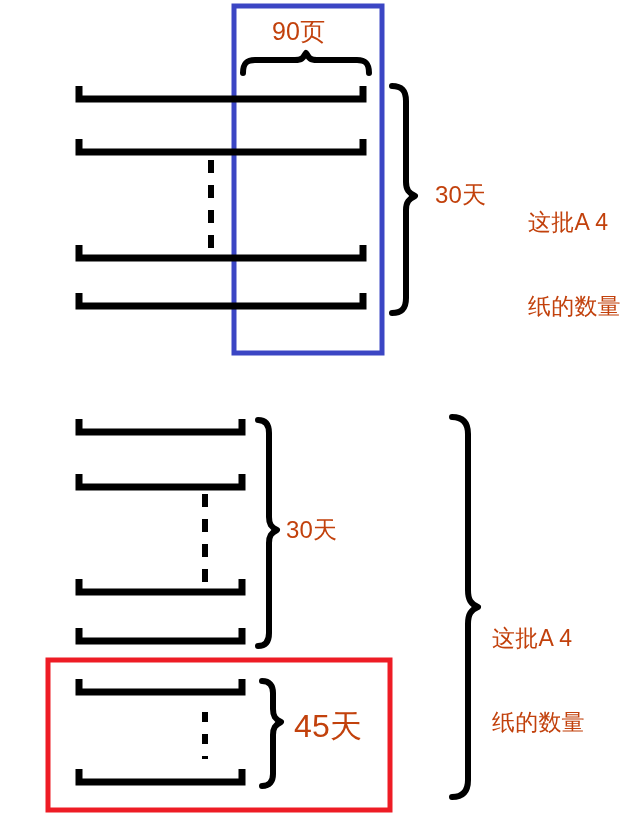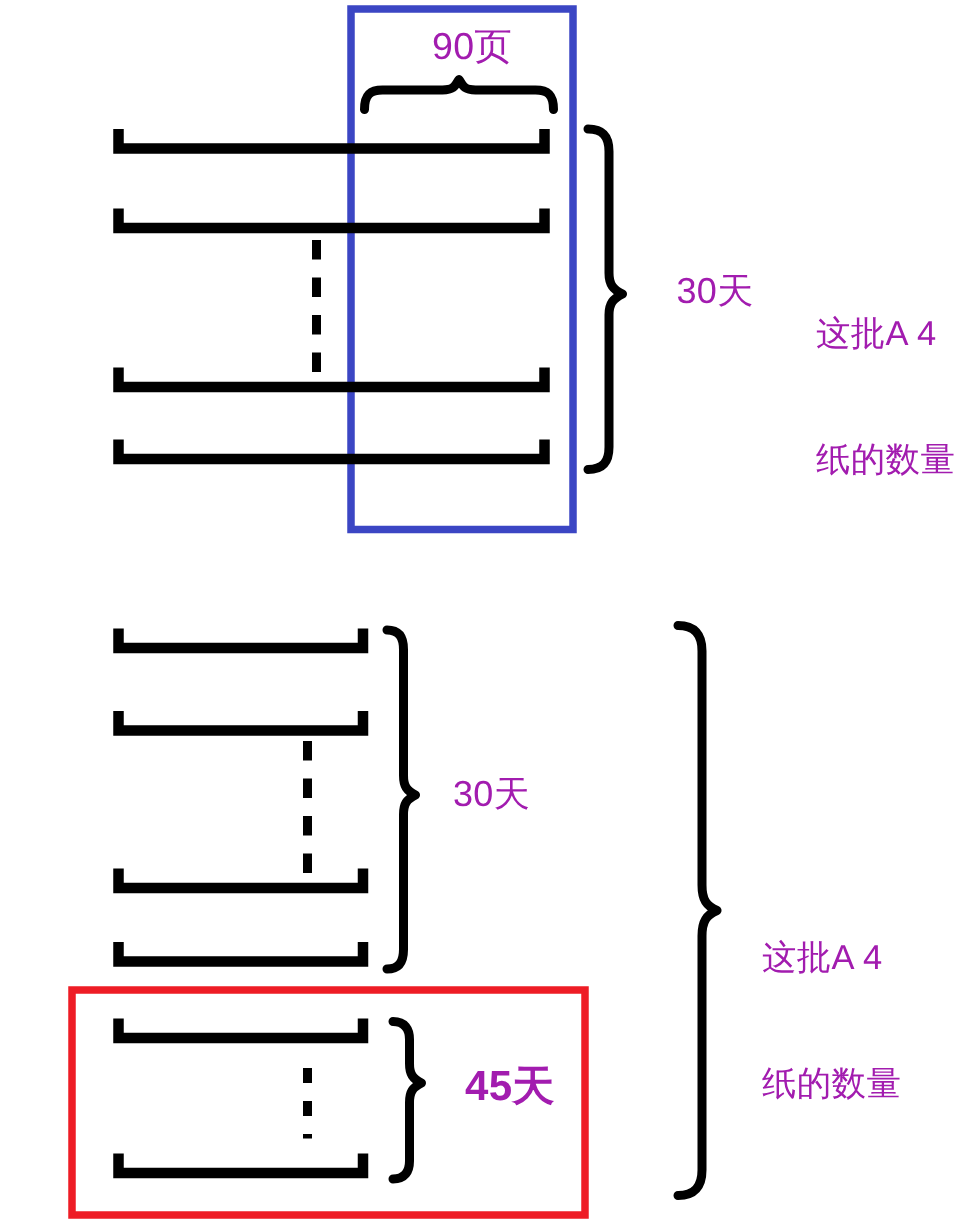--- a/index.html
+++ b/index.html
@@ -19,26 +19,25 @@
   }
   .diagram-svg {
     position: absolute;
     left: 0;
     top: 0;
     width: 640px;
     height: 818px;
   }
   .label {
     position: absolute;
-    color: #a21caf;
+    color: #c2410c;
     font-family: "Liberation Sans", "DejaVu Sans", sans-serif;
     white-space: pre;
     line-height: 1.22;
     letter-spacing: 0.2px;
-    margin-left: 16px;
   }
   .label-90ye {
     left: 272px;
     top: 16px;
     font-size: 25px;
   }
   .label-30d-top {
     left: 435px;
     top: 180px;
     font-size: 24px;
@@ -49,22 +48,21 @@
     font-size: 23px;
   }
   .label-30d-bottom {
     left: 286px;
     top: 515px;
     font-size: 24px;
   }
   .label-45d {
     left: 294px;
     top: 707px;
-    font-size: 28px;
-    font-weight: bold;
+    font-size: 32px;
   }
   .label-a4-bottom {
     left: 492px;
     top: 568px;
     font-size: 23px;
   }
 </style>
 </head>
 <body>
 

